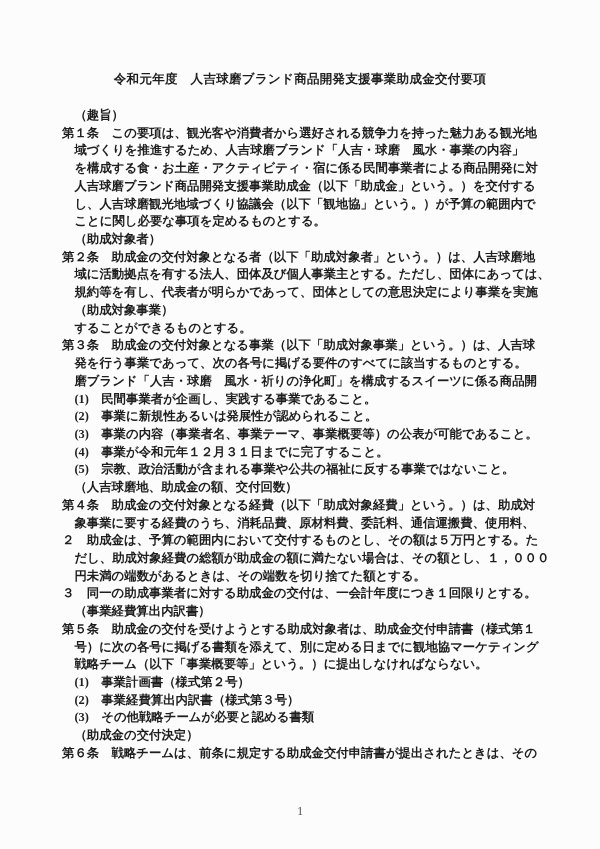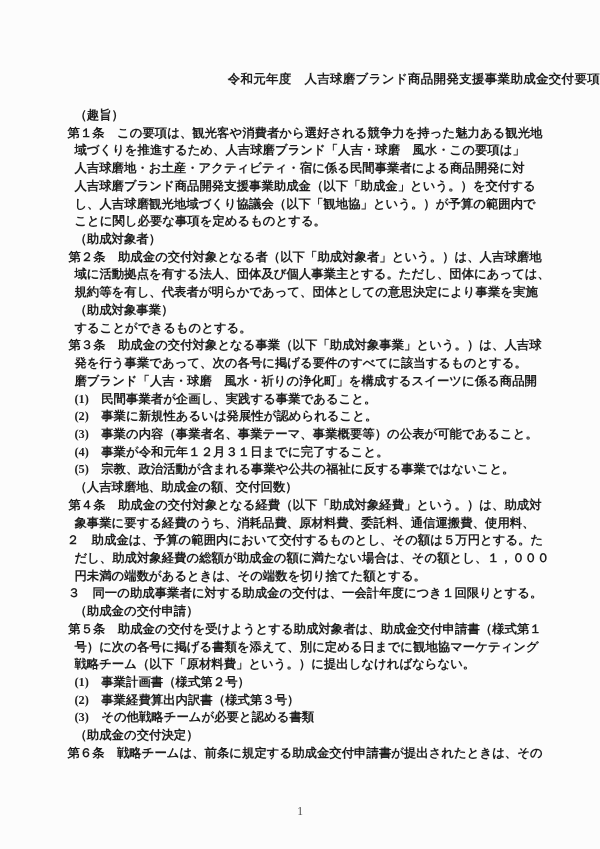--- a/index.html
+++ b/index.html
@@ -20,64 +20,64 @@
     overflow: hidden;
     font-family: "Liberation Serif", "DejaVu Serif", serif;
     color: var(--text-color);
   }
   .doc-title {
     position: absolute;
     top: 71px;
     left: 0;
     width: 600px;
     margin: 0;
-    text-align: right;
+    text-align: center;
     font-family: Liberation Sans, sans-serif;
     font-weight: bold;
     font-size: 12.5px;
     letter-spacing: 0.3px;
     white-space: pre;
   }
   .doc-body {
     position: absolute;
     top: 107px;
     left: 62px;
     width: 486px;
     font-size: 12.4px;
     line-height: 17.72px;
     font-weight: bold;
   }
   .doc-line {
     white-space: pre;
     height: 17.72px;
     overflow: visible;
   }
-  .ind-0 { padding-left: 0; text-align: center; }
+  .ind-0 { padding-left: 0; }
   .ind-1 { padding-left: 12.4px; }
   .page-number {
     position: absolute;
     top: 805px;
     left: 0;
     width: 600px;
     text-align: center;
     font-size: 11.5px;
     color: #4a4a4a;
   }
 </style>
 </head>
 <body>
 
 <div class="page">
   <h1 class="doc-title">令和元年度　人吉球磨ブランド商品開発支援事業助成金交付要項</h1>
 
   <div class="doc-body">
       <div class="doc-line ind-1">（趣旨）</div>
       <div class="doc-line ind-0">第１条　この要項は、観光客や消費者から選好される競争力を持った魅力ある観光地</div>
-      <div class="doc-line ind-1">域づくりを推進するため、人吉球磨ブランド「人吉・球磨　風水・この要項は」</div>
-      <div class="doc-line ind-1">人吉球磨地・お土産・アクティビティ・宿に係る民間事業者による商品開発に対</div>
+      <div class="doc-line ind-1">域づくりを推進するため、人吉球磨ブランド「人吉・球磨　風水・事業の内容」</div>
+      <div class="doc-line ind-1">を構成する食・お土産・アクティビティ・宿に係る民間事業者による商品開発に対</div>
       <div class="doc-line ind-1">人吉球磨ブランド商品開発支援事業助成金（以下「助成金」という。）を交付する</div>
       <div class="doc-line ind-1">し、人吉球磨観光地域づくり協議会（以下「観地協」という。）が予算の範囲内で</div>
       <div class="doc-line ind-1">ことに関し必要な事項を定めるものとする。</div>
       <div class="doc-line ind-1">（助成対象者）</div>
       <div class="doc-line ind-0">第２条　助成金の交付対象となる者（以下「助成対象者」という。）は、人吉球磨地</div>
       <div class="doc-line ind-1">域に活動拠点を有する法人、団体及び個人事業主とする。ただし、団体にあっては、</div>
       <div class="doc-line ind-1">規約等を有し、代表者が明らかであって、団体としての意思決定により事業を実施</div>
       <div class="doc-line ind-1">（助成対象事業）</div>
       <div class="doc-line ind-1">することができるものとする。</div>
       <div class="doc-line ind-0">第３条　助成金の交付対象となる事業（以下「助成対象事業」という。）は、人吉球</div>
@@ -88,24 +88,24 @@
       <div class="doc-line ind-1">(3)　事業の内容（事業者名、事業テーマ、事業概要等）の公表が可能であること。</div>
       <div class="doc-line ind-1">(4)　事業が令和元年１２月３１日までに完了すること。</div>
       <div class="doc-line ind-1">(5)　宗教、政治活動が含まれる事業や公共の福祉に反する事業ではないこと。</div>
       <div class="doc-line ind-1">（人吉球磨地、助成金の額、交付回数）</div>
       <div class="doc-line ind-0">第４条　助成金の交付対象となる経費（以下「助成対象経費」という。）は、助成対</div>
       <div class="doc-line ind-1">象事業に要する経費のうち、消耗品費、原材料費、委託料、通信運搬費、使用料、</div>
       <div class="doc-line ind-0">２　助成金は、予算の範囲内において交付するものとし、その額は５万円とする。た</div>
       <div class="doc-line ind-1">だし、助成対象経費の総額が助成金の額に満たない場合は、その額とし、１，０００</div>
       <div class="doc-line ind-1">円未満の端数があるときは、その端数を切り捨てた額とする。</div>
       <div class="doc-line ind-0">３　同一の助成事業者に対する助成金の交付は、一会計年度につき１回限りとする。</div>
-      <div class="doc-line ind-1">（助成金の交付申請）</div>
+      <div class="doc-line ind-1">（事業経費算出内訳書）</div>
       <div class="doc-line ind-0">第５条　助成金の交付を受けようとする助成対象者は、助成金交付申請書（様式第１</div>
       <div class="doc-line ind-1">号）に次の各号に掲げる書類を添えて、別に定める日までに観地協マーケティング</div>
-      <div class="doc-line ind-1">戦略チーム（以下「原材料費」という。）に提出しなければならない。</div>
+      <div class="doc-line ind-1">戦略チーム（以下「事業概要等」という。）に提出しなければならない。</div>
       <div class="doc-line ind-1">(1)　事業計画書（様式第２号）</div>
       <div class="doc-line ind-1">(2)　事業経費算出内訳書（様式第３号）</div>
       <div class="doc-line ind-1">(3)　その他戦略チームが必要と認める書類</div>
       <div class="doc-line ind-1">（助成金の交付決定）</div>
       <div class="doc-line ind-0">第６条　戦略チームは、前条に規定する助成金交付申請書が提出されたときは、その</div>
     </div>
 
   <div class="page-number">1</div>
 </div>
 

